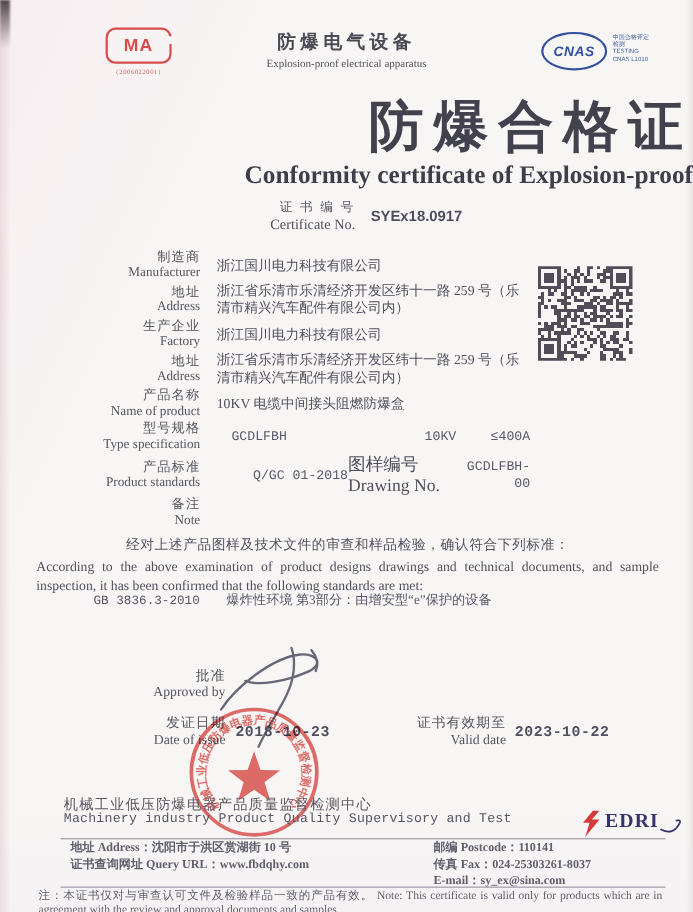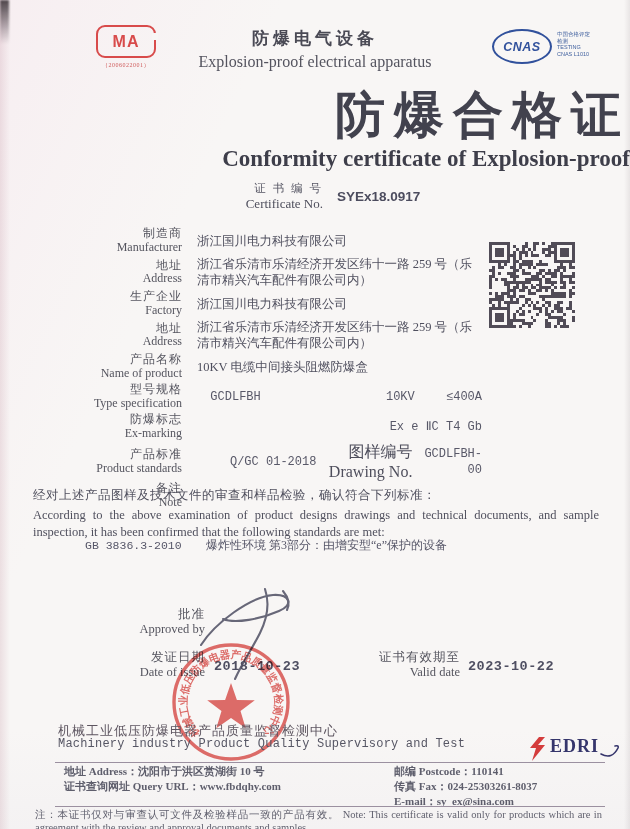--- a/index.html
+++ b/index.html
@@ -28,21 +28,21 @@
   
   .cma{position:absolute;left:86px;top:25px;width:80px;text-align:center;}
   .cma-badge{position:relative;width:56px;height:29px;margin:0 auto;border:2.5px solid #d84b4b;
     border-radius:9px;display:flex;align-items:center;justify-content:center;}
   .cma-badge span{font-family:"Liberation Sans",sans-serif;font-weight:bold;font-size:16px;
     color:#d84b4b;letter-spacing:1px;}
   .cma-badge:after{content:"";position:absolute;right:-4px;top:6px;width:6px;height:7px;background:#f8f6f5;}
   .cma-num{margin-top:3px;font-size:6px;color:#cf5a5a;letter-spacing:.5px;}
   .hdr-center{position:absolute;left:0;top:27px;width:100%;text-align:center;}
   .hdr-cn{font-size:17px;font-weight:bold;color:#4a4a55;letter-spacing:4px;}
-  .hdr-en{margin-top:3px;font-size:16px;color:#54545f;}
+  .hdr-en{margin-top:3px;font-size:10px;color:#54545f;}
   .cnas{position:absolute;left:492px;top:29px;display:flex;align-items:flex-start;}
   .cnas-oval{width:56px;height:31px;border:2.5px solid #31519c;border-radius:50%;
     display:flex;align-items:center;justify-content:center;}
   .cnas-oval span{font-family:"Liberation Sans",sans-serif;font-weight:bold;font-style:italic;
     font-size:12.5px;color:#31519c;letter-spacing:.5px;}
   .cnas-side{margin-left:5px;margin-top:2px;font-size:5.5px;line-height:6.5px;color:#41619f;
     font-family:"Liberation Sans",sans-serif;}
 
   
   .title-cn{position:absolute;left:0;top:82px;width:100%;text-align:right;
@@ -59,26 +59,26 @@
   .certno-val{margin-left:14px;padding-top:8px;font-weight:bold;font-size:13.5px;color:#4c4c5e;}
 
   
   .fields{position:absolute;left:30px;top:226px;width:452px;}
   .frow{display:flex;align-items:center;min-height:29px;margin-bottom:1px;}
   .flabel{width:152px;text-align:right;padding-right:15px;flex:none;}
   .flabel .cn{font-size:12px;line-height:13.5px;color:#55555f;letter-spacing:1px;}
   .flabel .en{font-size:12px;line-height:13.5px;color:#55555f;}
   .fvalue{font-size:12.5px;line-height:16px;color:#4f4f5e;width:292px;}
   .fvalue.mono{font-size:12px;color:#585868;text-align:right;}
-  .flabel2{width:96px;text-align:right;padding-right:12px;flex:none;}
+  .flabel2{width:96px;text-align:left;padding-right:12px;flex:none;}
   .qr{position:absolute;left:489px;top:242px;width:86px;height:86px;opacity:.88;}
 
   
   .statement{position:absolute;left:33px;top:487px;width:566px;}
-  .statement .cn{font-size:12.5px;color:#50505e;margin-bottom:3px;letter-spacing:.5px;}
+  .statement .cn{font-size:12.5px;color:#50505e;margin-bottom:3px;letter-spacing:.5px;text-align:center;}
   .statement .en{font-size:12.5px;line-height:16.5px;color:#50505e;text-align:justify;}
 
   
   .standards{position:absolute;left:85px;top:537px;}
   .std-row{line-height:17px;font-size:12px;color:#565668;}
   .std-code{display:inline-block;width:118px;font-family:"Liberation Mono",monospace;font-size:11.5px;}
 
   
   .lblock{position:absolute;text-align:right;}
   .lblock .cn{font-size:12.5px;line-height:15px;color:#55555f;letter-spacing:1px;}
@@ -195,27 +195,20 @@
         <div class="cn">型号规格</div>
         <div class="en">Type specification</div>
       </div>
       <div class="fvalue mono">
         <span>GCDLFBH</span>
         <span style="margin-left:118px">10KV</span>
         <span style="margin-left:24px">≤400A</span>
       </div>
     </div>
 
-    <div class="frow">
-      <div class="flabel">
-        <div class="cn">防爆标志</div>
-        <div class="en">Ex-marking</div>
-      </div>
-      <div class="fvalue mono">Ex e ⅡC T4 Gb</div>
-    </div>
 
     <div class="frow">
       <div class="flabel">
         <div class="cn">产品标准</div>
         <div class="en">Product standards</div>
       </div>
       <div class="fvalue mono" style="width:152px">Q/GC 01-2018</div>
       <div class="flabel2">
         <div class="cn">图样编号</div>
         <div class="en">Drawing No.</div>

